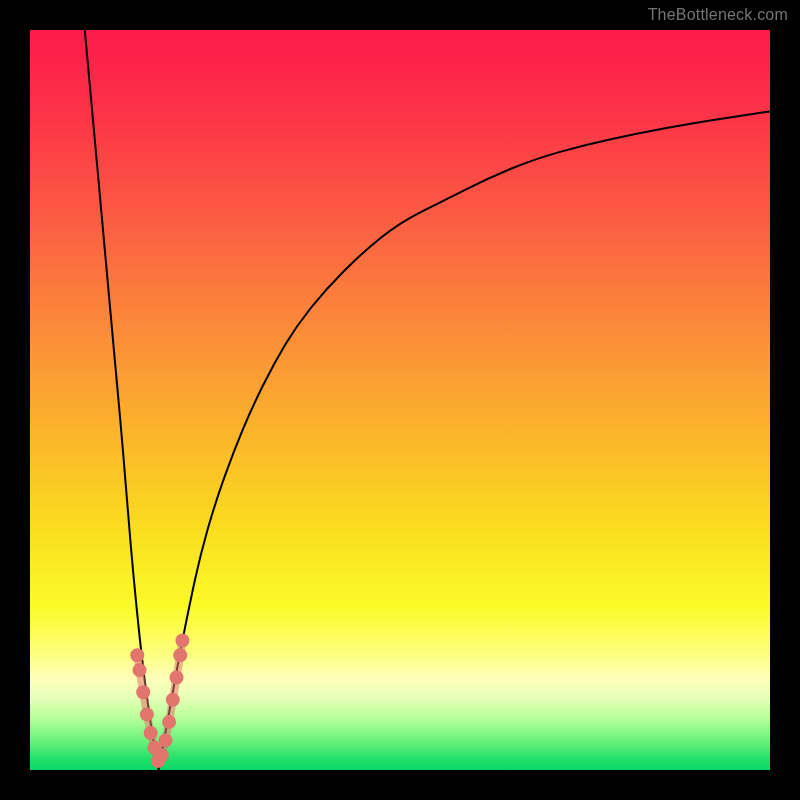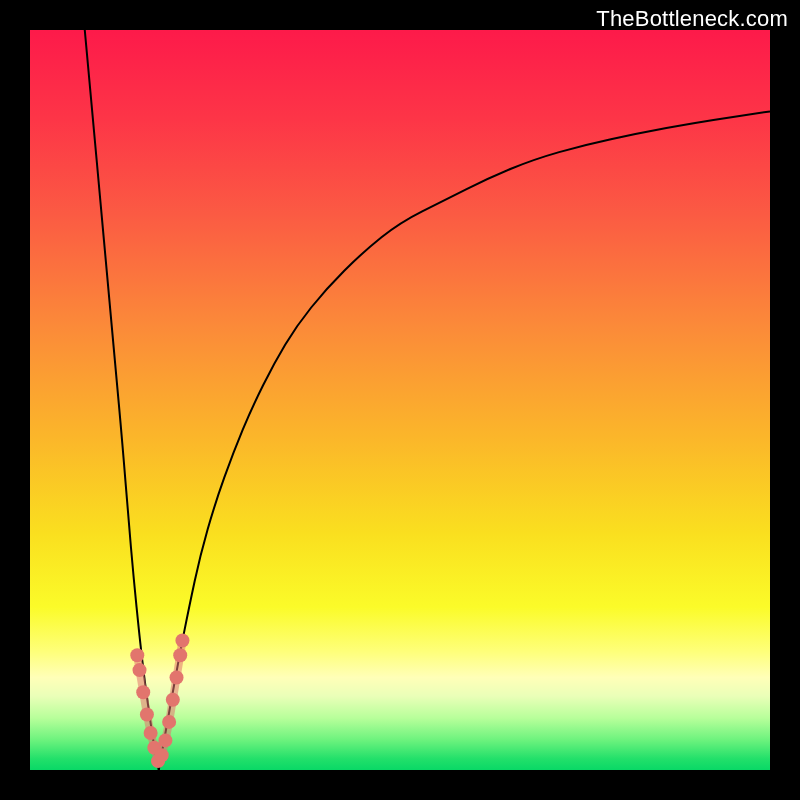--- a/index.html
+++ b/index.html
@@ -35,22 +35,22 @@
     position: absolute;
     left: 0;
     top: 0;
     width: 740px;
     height: 740px;
   }
   .watermark {
     position: absolute;
     top: 6px;
     right: 12px;
-    color: #ffffff;
-    font-size: 22px;
+    color: #737373;
+    font-size: 16px;
     letter-spacing: 0.2px;
     user-select: none;
   }
 </style>
 </head>
 <body>
 
 <div class="frame">
 
   <div class="plot-area">

